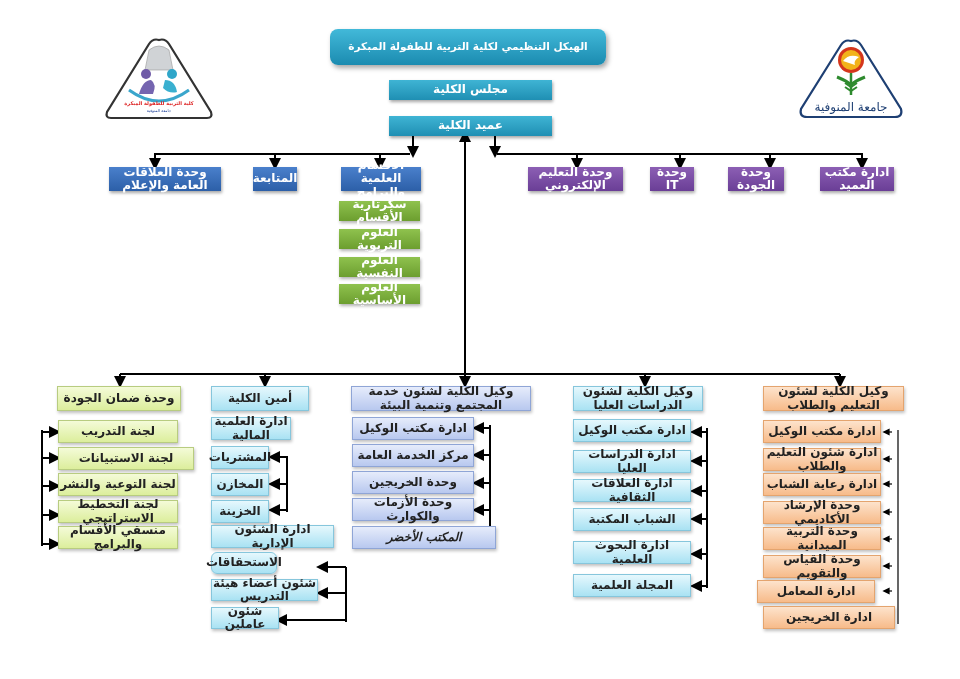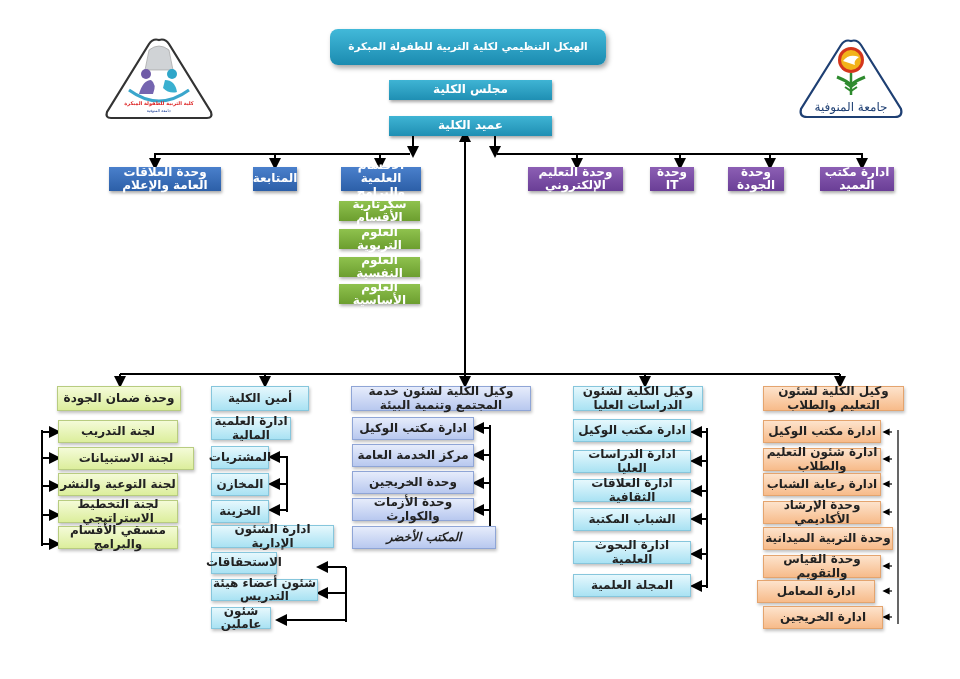--- a/index.html
+++ b/index.html
@@ -141,23 +141,23 @@
 <div class="box lgreen" style="left:58px;top:473px;width:120px;height:23px;">لجنة التوعية والنشر</div>
 <div class="box lgreen" style="left:58px;top:500px;width:120px;height:23px;">لجنة التخطيط الاستراتيجي</div>
 <div class="box lgreen" style="left:58px;top:526px;width:120px;height:23px;">منسقي الأقسام والبرامج</div>
 
 <div class="box cyan" style="left:211px;top:386px;width:98px;height:25px;">أمين الكلية</div>
 <div class="box cyan" style="left:211px;top:417px;width:80px;height:23px;">ادارة العلمية المالية</div>
 <div class="box cyan" style="left:211px;top:446px;width:58px;height:23px;">المشتريات</div>
 <div class="box cyan" style="left:211px;top:473px;width:58px;height:23px;">المخازن</div>
 <div class="box cyan" style="left:211px;top:500px;width:58px;height:23px;">الخزينة</div>
 <div class="box cyan" style="left:211px;top:525px;width:123px;height:23px;">ادارة الشئون الإدارية</div>
-<div class="box cyan" style="left:211px;top:552px;width:66px;height:22px;">الاستحقاقات</div>
+<div class="box cyan" style="left:211px;top:552px;width:66px;height:22px;border-radius:6px;">الاستحقاقات</div>
 <div class="box cyan" style="left:211px;top:579px;width:107px;height:22px;">شئون أعضاء هيئة التدريس</div>
-<div class="box cyan" style="left:211px;top:607px;width:60px;height:22px;">شئون عاملين</div>
+<div class="box cyan" style="left:211px;top:607px;width:68px;height:22px;">شئون عاملين</div>
 
 <div class="box lav" style="left:351px;top:386px;width:180px;height:25px;">وكيل الكلية لشئون خدمة المجتمع وتنمية البيئة</div>
 <div class="box lav" style="left:352px;top:417px;width:122px;height:23px;">ادارة مكتب الوكيل</div>
 <div class="box lav" style="left:352px;top:444px;width:122px;height:23px;">مركز الخدمة العامة</div>
 <div class="box lav" style="left:352px;top:471px;width:122px;height:23px;">وحدة الخريجين</div>
 <div class="box lav" style="left:352px;top:498px;width:122px;height:23px;">وحدة الأزمات والكوارث</div>
 <div class="box lav" style="left:352px;top:526px;width:144px;height:23px;font-style:italic;">المكتب الأخضر</div>
 
 <div class="box cyan" style="left:573px;top:386px;width:130px;height:25px;">وكيل الكلية لشئون الدراسات العليا</div>
 <div class="box cyan" style="left:573px;top:419px;width:118px;height:23px;">ادارة مكتب الوكيل</div>
@@ -165,16 +165,16 @@
 <div class="box cyan" style="left:573px;top:479px;width:118px;height:23px;">ادارة العلاقات الثقافية</div>
 <div class="box cyan" style="left:573px;top:508px;width:118px;height:23px;">الشباب المكتبة</div>
 <div class="box cyan" style="left:573px;top:541px;width:118px;height:23px;">ادارة البحوث العلمية</div>
 <div class="box cyan" style="left:573px;top:574px;width:118px;height:23px;">المجلة العلمية</div>
 
 <div class="box orange" style="left:763px;top:386px;width:141px;height:25px;">وكيل الكلية لشئون التعليم والطلاب</div>
 <div class="box orange" style="left:763px;top:420px;width:118px;height:23px;">ادارة مكتب الوكيل</div>
 <div class="box orange" style="left:763px;top:448px;width:118px;height:23px;">ادارة شئون التعليم والطلاب</div>
 <div class="box orange" style="left:763px;top:473px;width:118px;height:23px;">ادارة رعاية الشباب</div>
 <div class="box orange" style="left:763px;top:501px;width:118px;height:23px;">وحدة الإرشاد الأكاديمي</div>
-<div class="box orange" style="left:763px;top:527px;width:130px;height:23px;">وحدة التربية الميدانية</div>
+<div class="box orange" style="left:763px;top:527px;width:118px;height:23px;">وحدة التربية الميدانية</div>
 <div class="box orange" style="left:763px;top:555px;width:118px;height:23px;">وحدة القياس والتقويم</div>
 <div class="box orange" style="left:757px;top:580px;width:118px;height:23px;">ادارة المعامل</div>
-<div class="box orange" style="left:763px;top:606px;width:120px;height:23px;">ادارة الخريجين</div>
+<div class="box orange" style="left:763px;top:606px;width:132px;height:23px;">ادارة الخريجين</div>
 
 </body></html>

